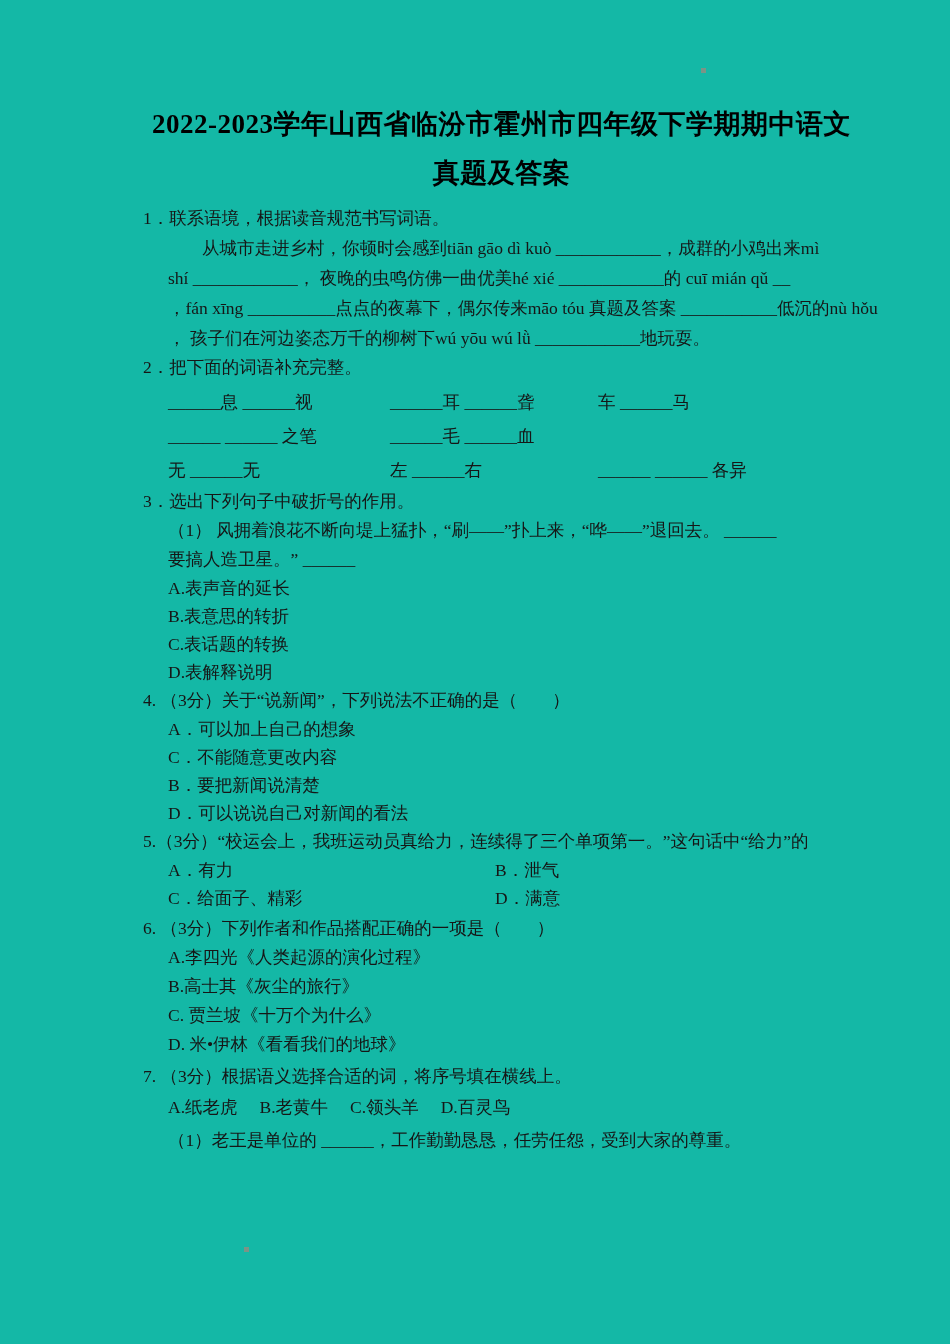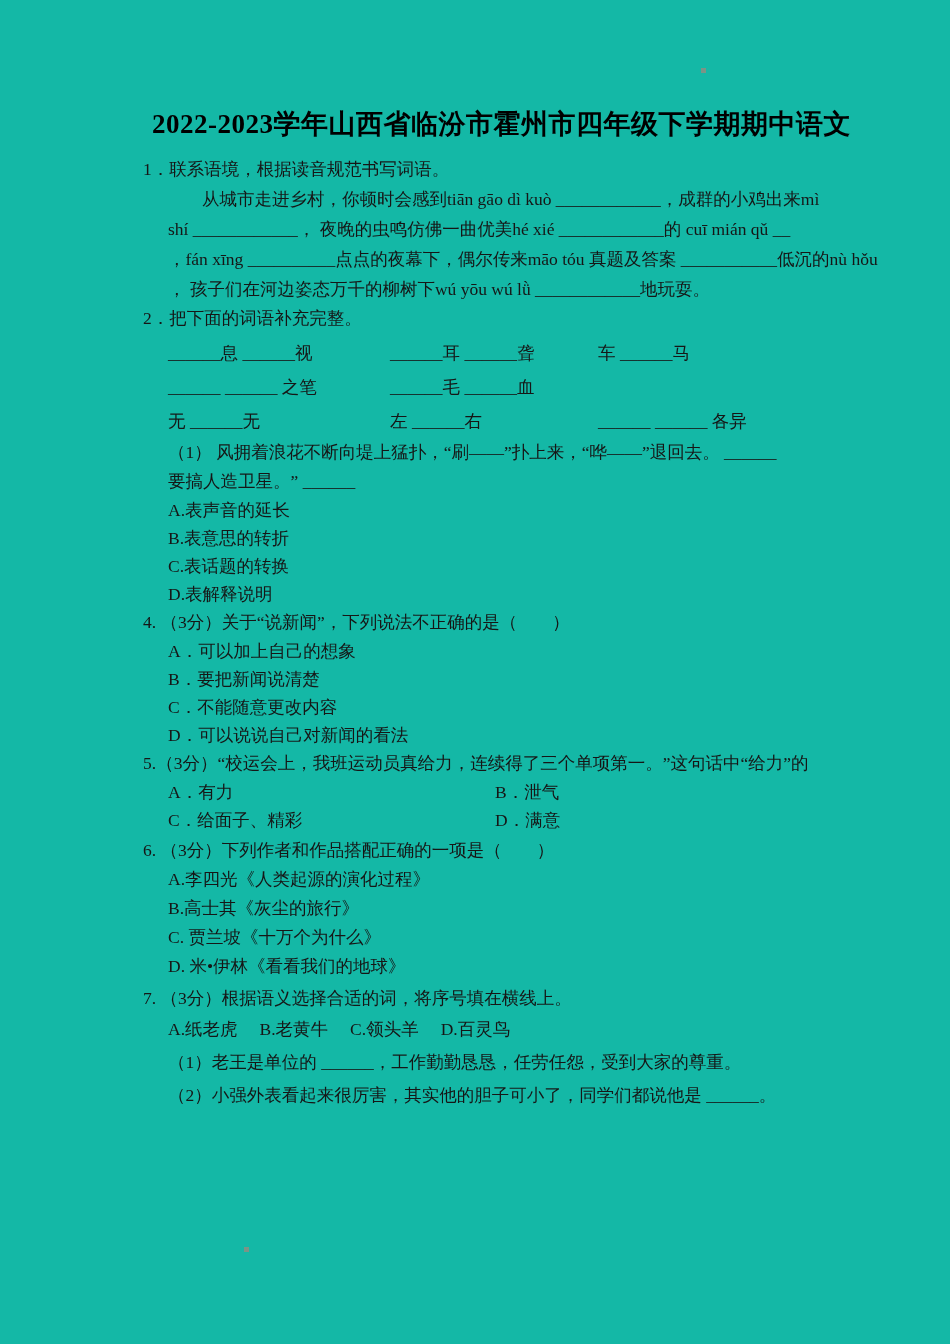--- a/index.html
+++ b/index.html
@@ -70,20 +70,21 @@
 <body>
 
 <div class="page">
   <div class="speck speck-top"></div>
   <div class="speck speck-bottom"></div>
 
   <div class="content">
 
     <div class="title">
       <div>2022-2023学年山西省临汾市霍州市四年级下学期期中语文</div>
+      <div>真题及答案</div>
     </div>
 
     <section>
       <div class="q-header mt6">1．联系语境，根据读音规范书写词语。</div>
       <div class="q-body">
         <div class="q1-line q1-first">从城市走进乡村，你顿时会感到tiān gāo dì kuò ____________，成群的小鸡出来mì</div>
         <div class="q1-line">shí ____________， 夜晚的虫鸣仿佛一曲优美hé xié ____________的 cuī mián qǔ __</div>
         <div class="q1-line">，fán xīng __________点点的夜幕下，偶尔传来māo tóu 真题及答案 ___________低沉的nù hǒu</div>
         <div class="q1-line">， 孩子们在河边姿态万千的柳树下wú yōu wú lǜ ____________地玩耍。</div>
       </div>
@@ -103,35 +104,36 @@
         </div>
         <div class="q2-row">
           <span>无 ______无</span>
           <span>左 ______右</span>
           <span>______ ______ 各异</span>
         </div>
       </div>
     </section>
 
     <section>
+      <div class="q-header">3．选出下列句子中破折号的作用。</div>
       <div class="q-body">
         <div class="q3-line">（1） 风拥着浪花不断向堤上猛扑，“刷——”扑上来，“哗——”退回去。 ______</div>
         <div class="q3-line">要搞人造卫星。” ______</div>
       </div>
       <div class="opt-line">A.表声音的延长</div>
       <div class="opt-line">B.表意思的转折</div>
       <div class="opt-line">C.表话题的转换</div>
       <div class="opt-line">D.表解释说明</div>
     </section>
 
     <section>
       <div class="q-header">4. （3分）关于“说新闻”，下列说法不正确的是（　　）</div>
       <div class="opt-line">A．可以加上自己的想象</div>
+      <div class="opt-line">C．不能随意更改内容</div>
       <div class="opt-line">B．要把新闻说清楚</div>
-      <div class="opt-line">C．不能随意更改内容</div>
       <div class="opt-line">D．可以说说自己对新闻的看法</div>
     </section>
 
     <section>
       <div class="q-header">5.（3分）“校运会上，我班运动员真给力，连续得了三个单项第一。”这句话中“给力”的</div>
       <div class="q5-grid">
         <span>A．有力</span>
         <span>B．泄气</span>
         <span>C．给面子、精彩</span>
         <span>D．满意</span>
@@ -148,17 +150,16 @@
 
     <section>
       <div class="q-header mt2" style="line-height:30px;">7. （3分）根据语义选择合适的词，将序号填在横线上。</div>
       <div class="q7-opts">
         <span>A.纸老虎</span>
         <span>B.老黄牛</span>
         <span>C.领头羊</span>
         <span>D.百灵鸟</span>
       </div>
       <div class="q7-item">（1）老王是单位的 ______，工作勤勤恳恳，任劳任怨，受到大家的尊重。</div>
-      <div class="q7-item">（2）小强外表看起来很厉害，其实他的胆子可小了，同学们都说他是 ______。</div>
     </section>
 
   </div>
 </div>
 
 </body></html>

